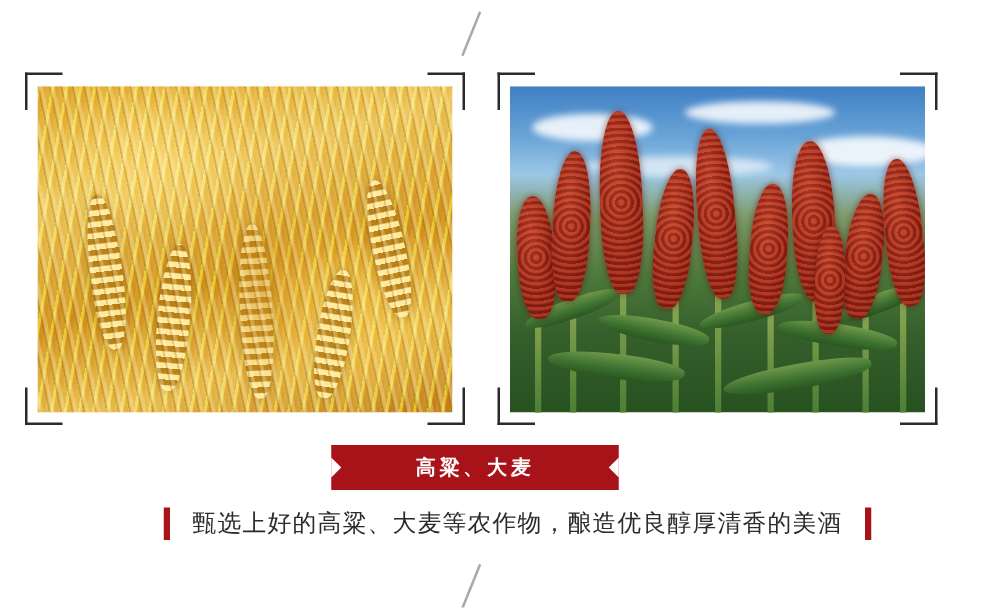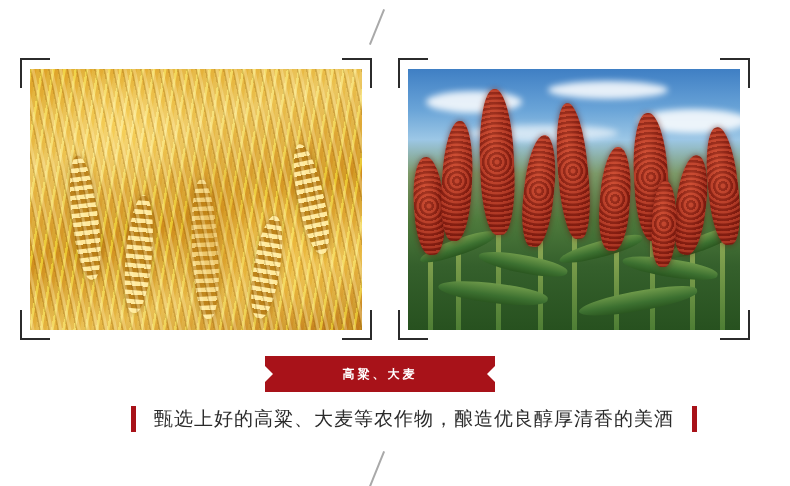--- a/index.html
+++ b/index.html
@@ -221,21 +221,21 @@
     border-left: 8px solid #ffffff;
   }
   .banner::after {
     right: 0;
     border-right: 8px solid #ffffff;
   }
   .banner-text {
     color: #ffffff;
     font-family: "Liberation Serif", serif;
     font-weight: bold;
-    font-size: 12px;
+    font-size: 16px;
     letter-spacing: 3px;
   }
 
   
   .subtitle-row {
     position: absolute;
     left: 3px;
     top: 403px;
     width: 790px;
     height: 32px;

